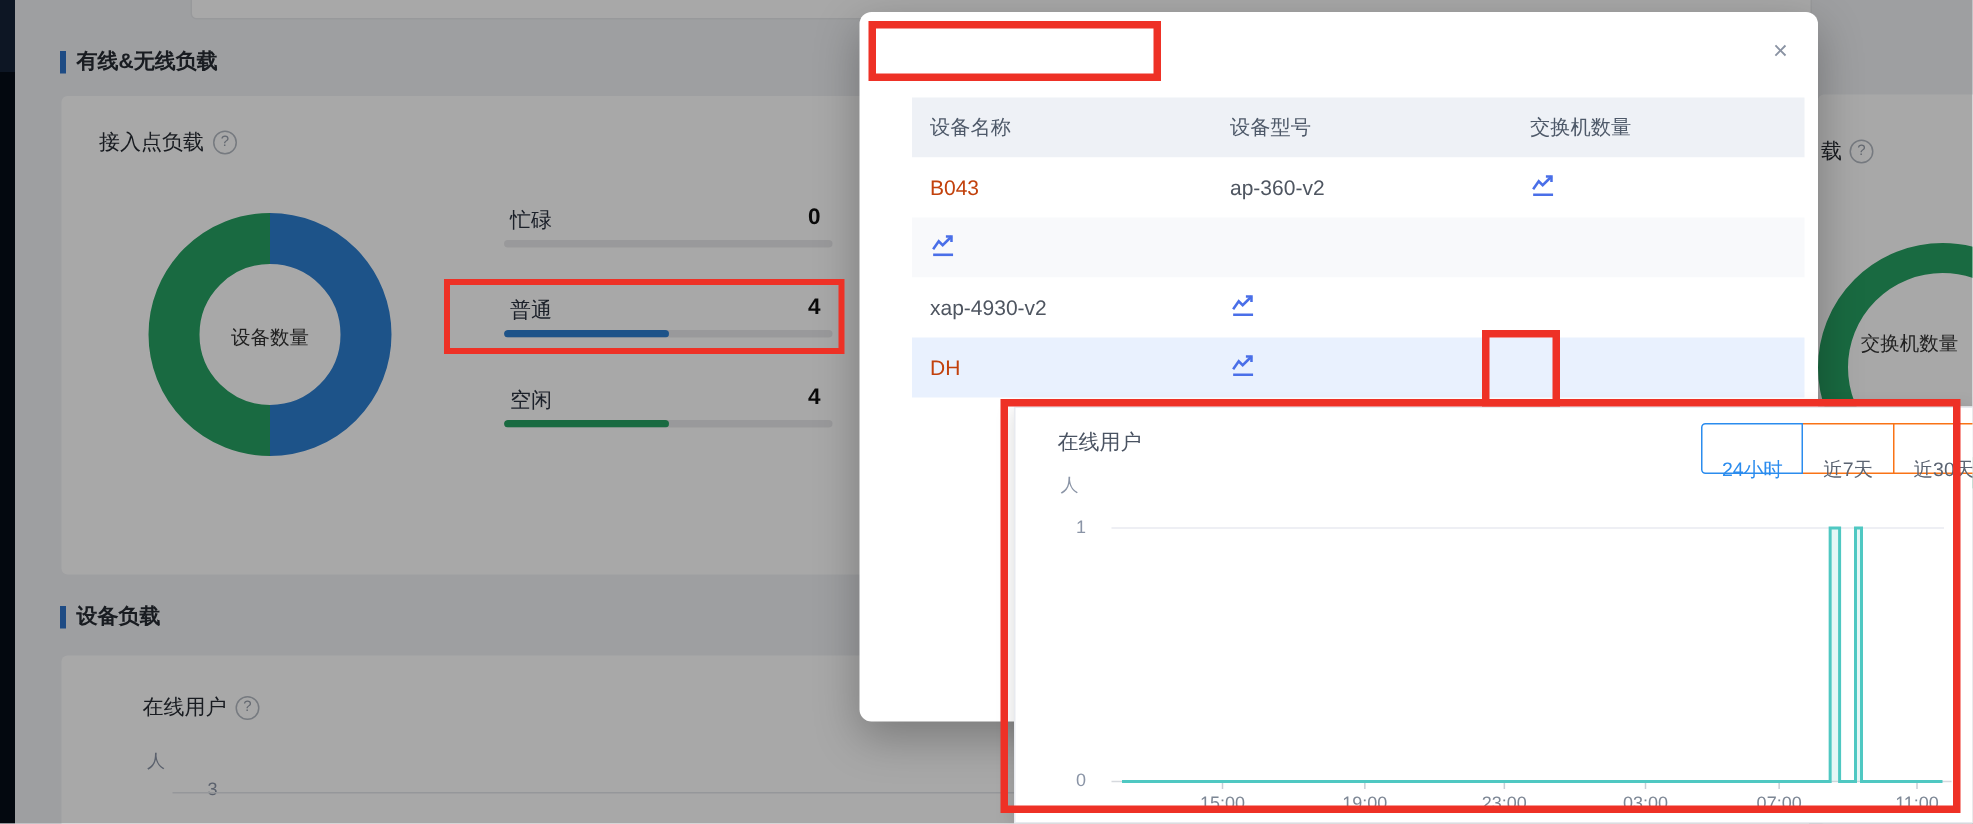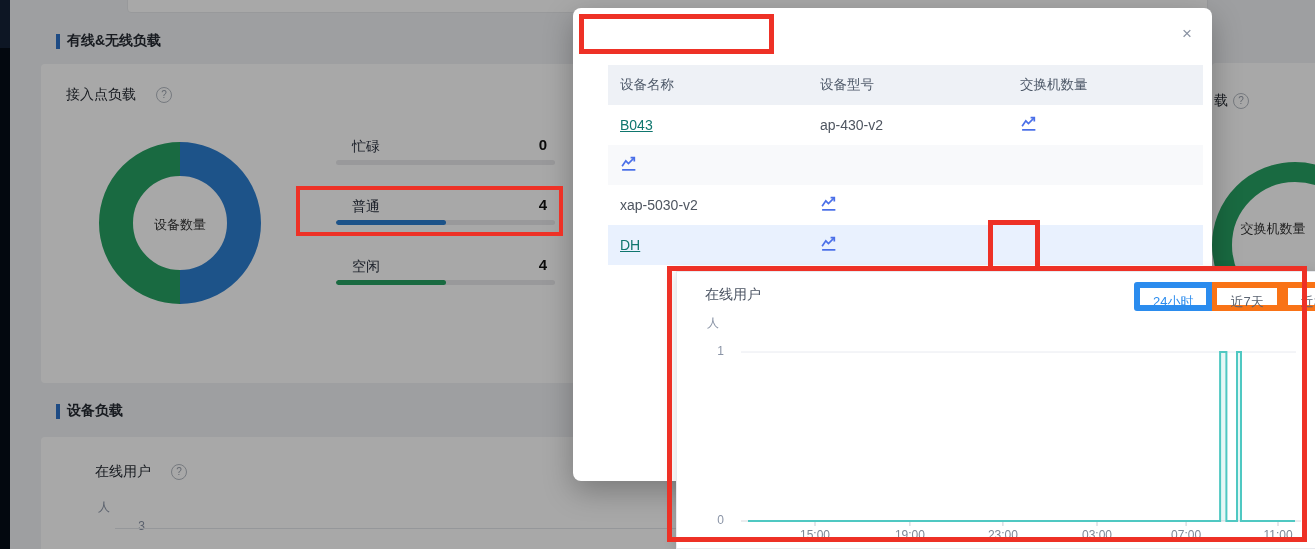--- a/index.html
+++ b/index.html
@@ -5,35 +5,35 @@
   html,body{margin:0;padding:0;}
   body{width:1315px;height:549px;overflow:hidden;background:#f0f2f5;
        font-family:"Liberation Sans","DejaVu Sans",sans-serif;}
   .stage{position:relative;width:1315px;height:549px;overflow:hidden;}
   
   .page{position:absolute;inset:0;background:#f0f2f5;}
   .sidebar{position:absolute;left:0;top:0;width:10px;height:549px;background:#060d17;}
   .sidebar-top{position:absolute;left:0;top:0;width:10px;height:48px;background:#152238;}
   .topcard{position:absolute;left:127px;top:-26px;width:1079px;height:37px;background:#fff;
            border:1px solid #e7e9ec;border-radius:4px;}
-  .sec-h{position:absolute;left:56px;display:flex;align-items:center;font-size:14px;
+  .sec-h{position:absolute;left:40px;display:flex;align-items:center;font-size:14px;
          color:#262b33;font-weight:700;}
   .sec-h .bar{display:inline-block;width:4px;height:15px;background:#2e73c8;margin-right:7px;}
   .sec-h.s1{top:32px;} .sec-h.s2{top:402px;}
   .card{position:absolute;background:#fff;border-radius:4px;}
   .card1{left:41px;top:64px;width:1165px;height:319px;}
   .card2{left:41px;top:437px;width:1165px;height:140px;}
   .card3{left:1212px;top:63px;width:200px;height:486px;}
-  .card-title{position:absolute;font-size:14px;color:#262b33;display:flex;align-items:center;gap:20px;}
+  .card-title{position:absolute;font-size:14px;color:#262b33;display:flex;align-items:center;gap:6px;}
   .help{display:inline-block;width:14px;height:14px;border:1px solid #b4bac2;border-radius:50%;
         color:#9aa1ad;font-size:10px;line-height:14px;text-align:center;font-weight:400;}
   .donut-label{position:absolute;font-size:13px;color:#333;text-align:center;}
   .bars{position:absolute;left:295px;top:70px;width:219px;}
   .bar-row{position:relative;height:60px;}
-  .bar-row .lbl{position:absolute;left:16px;top:4px;font-size:14px;color:#2b3240;}
+  .bar-row .lbl{position:absolute;left:4px;top:4px;font-size:14px;color:#2b3240;}
   .bar-row .val{position:absolute;right:8px;top:2px;font-size:15px;font-weight:700;color:#111;}
   .bar-row .track{position:absolute;left:0;top:26px;width:219px;height:5px;border-radius:3px;
                   background:#e9e9eb;overflow:hidden;}
   .bar-row .fill{height:5px;border-radius:3px;}
   .mini-unit{position:absolute;font-size:12px;color:#8a94a6;}
   .mini-tick{position:absolute;font-size:12px;color:#8a94a6;text-align:right;}
   .mini-grid{position:absolute;height:1px;background:#e3e6ea;}
   .ring-label{position:absolute;font-size:13px;color:#333;text-align:center;}
   .tfrag{position:absolute;font-size:14px;color:#262b33;display:flex;align-items:center;gap:5px;}
   
@@ -42,29 +42,29 @@
   .modal{position:absolute;left:573px;top:8px;width:639px;height:473px;background:#fff;
          border-radius:8px;box-shadow:0 10px 30px rgba(0,0,0,0.28);}
   .m-title{position:absolute;left:22px;top:18px;font-size:16px;font-weight:700;color:#252b3a;}
   .m-close{position:absolute;right:20px;top:16px;font-size:17px;color:#8a93a3;cursor:pointer;}
   .tbl{position:absolute;left:35px;top:57px;width:595px;font-size:14px;}
   .trow{display:flex;height:40px;align-items:center;}
   .trow .c1{width:200px;padding-left:12px;box-sizing:border-box;}
   .trow .c2{width:200px;padding-left:12px;box-sizing:border-box;}
   .trow .c3{width:195px;padding-left:12px;box-sizing:border-box;}
   .thead-row{background:#eef1f6;color:#4e5969;font-size:13.5px;}
-  .dev-link{color:#0f766e;cursor:pointer;text-decoration:underline;}
+  .dev-link{color:#c2410c;cursor:pointer;}
   .model-txt{color:#4e5560;}
   .trend-btn{display:inline-block;width:18px;height:17px;cursor:pointer;}
   
   .popup{position:absolute;left:676px;top:271px;width:640px;height:278px;background:#fff;
          border:1px solid #e8eaef;box-shadow:0 2px 12px rgba(0,0,0,0.15);box-sizing:border-box;}
   .p-title{position:absolute;left:28px;top:14px;font-size:14px;color:#4a5362;}
   .tabs{position:absolute;left:457px;top:10px;display:flex;}
-  .tab{height:29px;line-height:27px;padding:0 13px;border:6px solid #f97316;background:#fff;
+  .tab{height:29px;line-height:27px;padding:16px 13px;border:1px solid #f97316;background:#fff;
        font-size:13px;color:#5b6472;box-sizing:border-box;margin-left:-1px;cursor:pointer;white-space:nowrap;}
   .tab:first-child{border-radius:3px 0 0 3px;margin-left:0;}
   .tab.active{color:#2b8cee;border-color:#2b8cee;position:relative;z-index:1;}
   .unit-lbl{position:absolute;left:30px;top:43px;width:30px;font-size:12px;color:#8a94a6;}
   .ytick{position:absolute;left:19px;width:28px;text-align:right;font-size:12px;color:#8a94a6;}
   #chart{position:absolute;left:0;top:0;width:640px;height:278px;pointer-events:none;}
   
   .anno{position:absolute;border:5px solid #ee3126;box-sizing:border-box;pointer-events:none;z-index:40;}
   .a2{border-width:4px;}
   .z-ov{z-index:5;} .z-mo{z-index:10;} .z-po{z-index:20;}
@@ -153,40 +153,40 @@
     <div class="m-close">×</div>
     <div class="tbl">
       <div class="trow thead-row" id="thead">
           <div class="c1">设备名称</div>
           <div class="c2">设备型号</div>
           <div class="c3">交换机数量</div>
         </div>
       <div id="tbody">
           <div class="trow" style="background: rgb(255, 255, 255);">
             <div class="c1"><span class="dev-link">B043</span></div>
-            <div class="c2"><span class="model-txt">ap-430-v2</span></div>
+            <div class="c2"><span class="model-txt">ap-360-v2</span></div>
             <div class="c3"><span class="trend-btn"><svg viewBox="0 0 16 16" width="18" height="17">
                   <g fill="none" stroke="#4a6fe8" stroke-width="1.6">
                     <polyline points="1.5,10.5 5,5.5 7.5,8 13,2.5"></polyline>
                     <polyline points="9.5,2.5 13,2.5 13,6"></polyline>
                     <line x1="1.5" y1="14" x2="14" y2="14"></line>
                   </g>
                 </svg></span></div>
           </div>
           <div class="trow" style="background: rgb(248, 249, 251);">
             <div class="c3"><span class="trend-btn"><svg viewBox="0 0 16 16" width="18" height="17">
                   <g fill="none" stroke="#4a6fe8" stroke-width="1.6">
                     <polyline points="1.5,10.5 5,5.5 7.5,8 13,2.5"></polyline>
                     <polyline points="9.5,2.5 13,2.5 13,6"></polyline>
                     <line x1="1.5" y1="14" x2="14" y2="14"></line>
                   </g>
                 </svg></span></div>
           </div>
           <div class="trow" style="background: rgb(255, 255, 255);">
-            <div class="c2"><span class="model-txt">xap-5030-v2</span></div>
+            <div class="c2"><span class="model-txt">xap-4930-v2</span></div>
             <div class="c3"><span class="trend-btn"><svg viewBox="0 0 16 16" width="18" height="17">
                   <g fill="none" stroke="#4a6fe8" stroke-width="1.6">
                     <polyline points="1.5,10.5 5,5.5 7.5,8 13,2.5"></polyline>
                     <polyline points="9.5,2.5 13,2.5 13,6"></polyline>
                     <line x1="1.5" y1="14" x2="14" y2="14"></line>
                   </g>
                 </svg></span></div>
           </div>
           <div class="trow" style="background: rgb(233, 241, 254);">
             <div class="c1"><span class="dev-link">DH</span></div>

